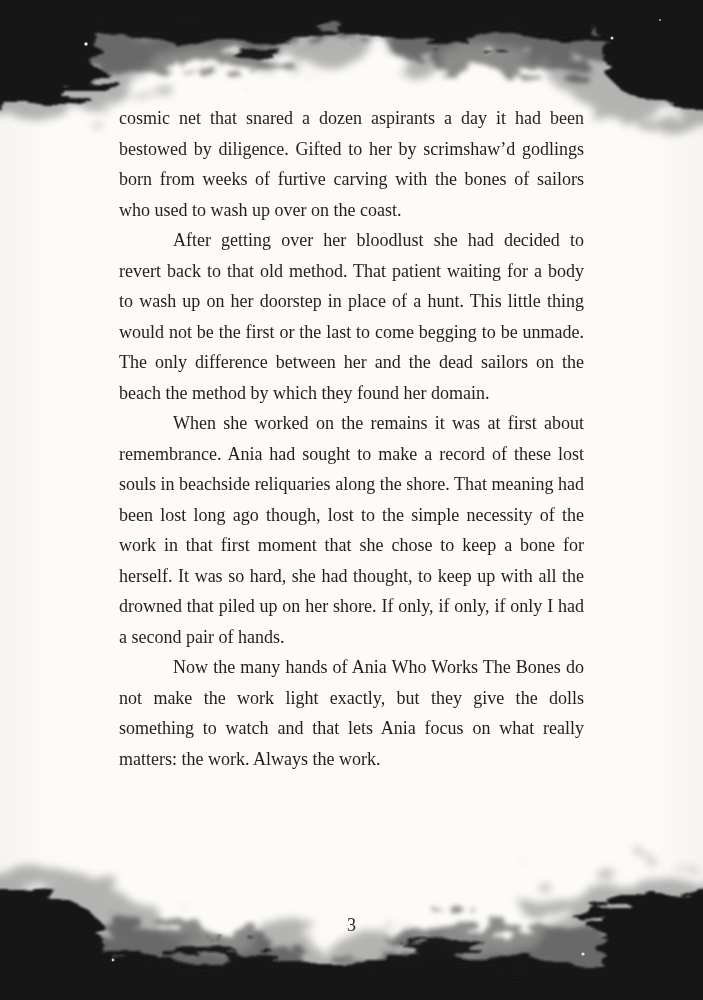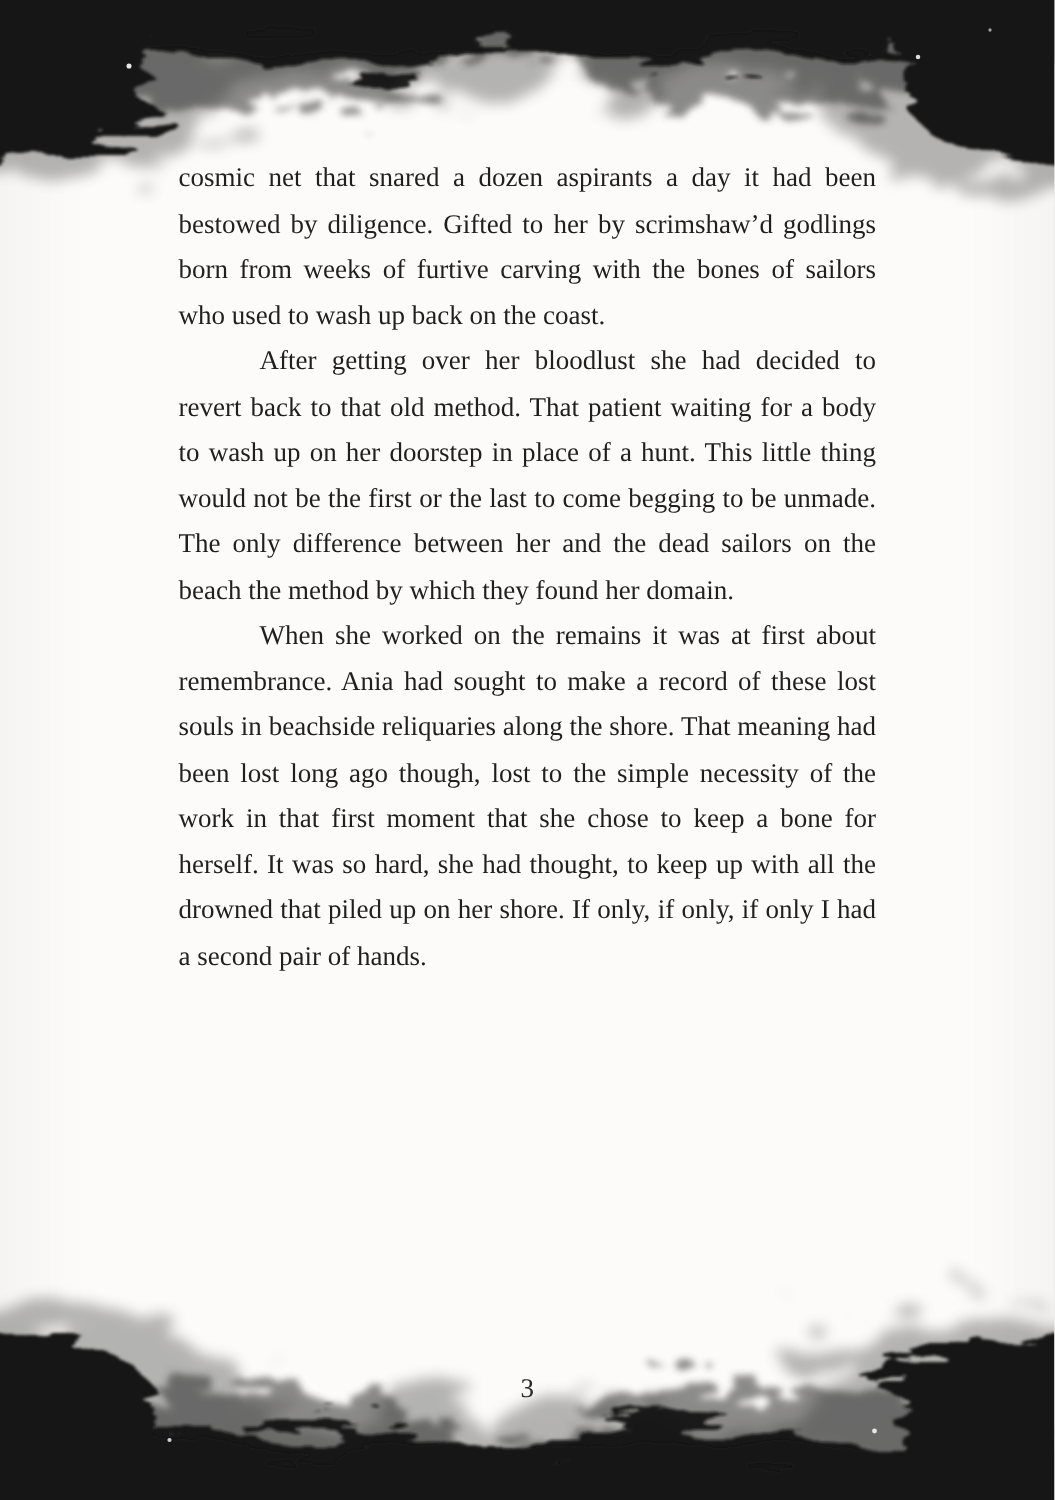--- a/index.html
+++ b/index.html
@@ -99,23 +99,24 @@
     </g>
 
     <g>
       <circle cx="86" cy="44" r="1.7" fill="#ffffff" opacity="0.9"></circle>
       <circle cx="612" cy="38" r="1.5" fill="#ffffff" opacity="0.85"></circle>
       <circle cx="660" cy="20" r="1.1" fill="#ffffff" opacity="0.6"></circle>
     </g>
   </svg>
 
   <main class="content">
-    <p class="para">cosmic net that snared a dozen aspirants a day it had been bestowed by diligence. Gifted to her by scrimshaw’d godlings born from weeks of furtive carving with the bones of sailors who used to wash up back on the coast.</p>
+    <p class="para">cosmic net that snared a dozen aspirants a day it had been bestowed by diligence. Gifted to her by scrimshaw’d godlings born from weeks of furtive carving with the bones of sailors who used to wash up over on the coast.</p>
     <p class="para indent">After getting over her bloodlust she had decided to revert back to that old method. That patient waiting for a body to wash up on her doorstep in place of a hunt. This little thing would not be the first or the last to come begging to be unmade. The only difference between her and the dead sailors on the beach the method by which they found her domain.</p>
     <p class="para indent">When she worked on the remains it was at first about remembrance. Ania had sought to make a record of these lost souls in beachside reliquaries along the shore. That meaning had been lost long ago though, lost to the simple necessity of the work in that first moment that she chose to keep a bone for herself. It was so hard, she had thought, to keep up with all the drowned that piled up on her shore. If only, if only, if only I had a second pair of hands.</p>
+    <p class="para indent">Now the many hands of Ania Who Works The Bones do not make the work light exactly, but they give the dolls something to watch and that lets Ania focus on what really matters: the work. Always the work.</p>
   </main>
 
   <div class="pagenum">3</div>
 
   <svg class="ink ink-bottom" viewBox="0 0 703 165" aria-hidden="true">
     <g filter="url(#roughB)" opacity="0.40" fill="#4a4a4a">
       <rect x="-70" y="-85" width="843" height="138"></rect>
       <ellipse cx="45" cy="66" rx="120" ry="64"></ellipse>
       <ellipse cx="660" cy="60" rx="128" ry="68"></ellipse>
       <ellipse cx="380" cy="30" rx="190" ry="36"></ellipse>

